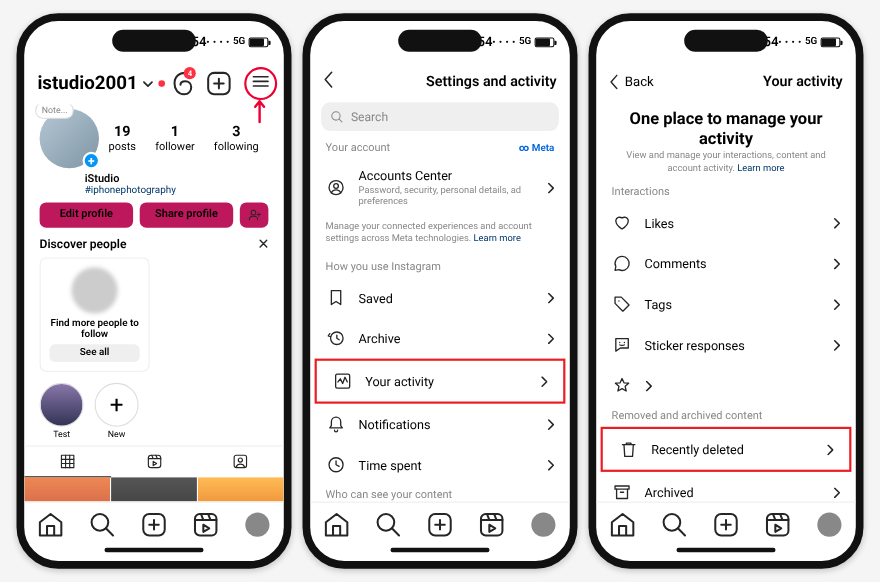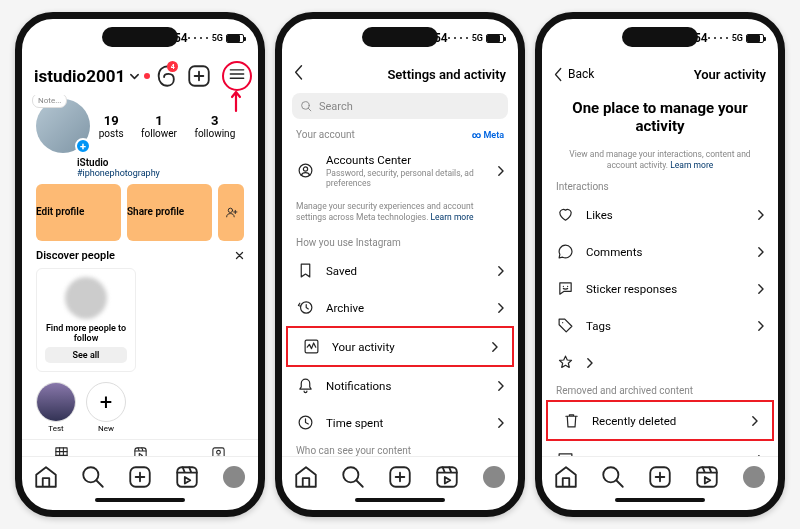--- a/index.html
+++ b/index.html
@@ -32,21 +32,21 @@
   
   .profrow { display:flex; align-items:center; padding: 4px 14px 2px 14px; }
   .avatar { width:54px; height:54px; border-radius:50%; background:linear-gradient(135deg,#b5c7d3,#7f96a6); position:relative; }
   .avatar .plus { position:absolute; bottom:-1px; right:-1px; width:16px; height:16px; background:#0095f6; border:2px solid #fff; border-radius:50%; display:flex; align-items:center; justify-content:center; color:#fff; font-size:11px; font-weight:700; }
   .note { position:absolute; top:-6px; left:-4px; background:#fff; border:1px solid #ddd; padding:2px 5px; border-radius:7px; font-size:8px; color:#888; }
   .stats { flex:1; display:flex; justify-content:space-around; text-align:center; font-size:10px; }
   .stats b { display:block; font-size:13px; }
   .bio { padding: 2px 14px 4px; font-size:10px;margin-left:41px; }
   .bio .link { color:#00376b; font-size:9px; }
   .btns { display:flex; gap:6px; padding: 2px 14px 8px; }
-  .btn { flex:1; background:#fdba74; border-radius:6px; padding:22px 0; font-size:10px; font-weight:600; }
+  .btn { flex:1; background:#be185d; border-radius:6px; padding:5px 0; font-size:10px; font-weight:600; text-align:center; }
   .btn.icon { flex:0 0 26px; display:flex; align-items:center; justify-content:center; }
   .disc { padding:0 14px 4px; font-size:11px; font-weight:600; display:flex; justify-content:space-between; align-items:center; }
   .disc svg { width:9px; }
   .card { margin:2px 14px 6px; border:1px solid #eee; border-radius:6px; padding:8px; text-align:center; width:100px; }
   .card .av { width:42px; height:42px; border-radius:50%; background:#ccc; margin:0 auto 4px; filter:blur(2px); }
   .card .t { font-size:9px; font-weight:600; margin-bottom:4px; }
   .card .see { background:#efefef; border-radius:5px; padding:3px 0; font-size:9px; font-weight:600; }
   .hl { display:flex; gap:10px; padding: 4px 14px 6px; }
   .hl .h { text-align:center; font-size:8px; }
   .hl .hring { width:40px; height:40px; border-radius:50%; border:1px solid #ddd; display:flex; align-items:center; justify-content:center; overflow:hidden; margin-bottom:2px; }
@@ -71,21 +71,21 @@
   .row .ric { width:18px; display:flex; align-items:center; justify-content:center; }
   .row .ric svg { width:17px; height:17px; }
   .row .rlab { flex:1; font-size:11.5px; }
   .row .rlab .sub { color:#888; font-size:8.5px; margin-top:1px; }
   .row .chev { color:#bbb; }
   .row .chev svg { width:7px; height:10px; }
   .hl-red { border:2px solid #ed1c24; margin:0 4px; }
   .tiny { padding: 4px 14px 10px; font-size:8.5px; color:#888; line-height:1.3; }
   .tiny .lm { color:#00376b; }
   .ya-head { text-align:center; padding:8px 20px 6px; }
-  .ya-head .h1 { font-size:15px; font-weight:700; margin-bottom:14px; }
+  .ya-head .h1 { font-size:15px; font-weight:700; margin-bottom:2px; }
   .ya-head .h2 { font-size:8.5px; color:#888; line-height:1.3; }
   .avatar-sm { width:22px; height:22px; border-radius:50%; background:#888; }
 
   svg { stroke:#262626; stroke-width:1.7; fill:none; stroke-linecap:round; stroke-linejoin:round; }
 </style>
 </head>
 <body>
 
 <div class="phone">
   <div class="island"></div>
@@ -288,21 +288,21 @@
             </svg>
           </div>
         <div class="rlab">
             <div>Accounts Center</div>
             <div class="sub">Password, security, personal details, ad preferences</div>
           </div>
         <div class="chev"><svg viewBox="0 0 8 12">
               <path d="M2 1l5 5-5 5"></path>
             </svg></div>
       </div>
-      <div class="tiny"><span>Manage your security experiences and account settings across Meta technologies.</span> <span class="lm">Learn more</span></div>
+      <div class="tiny"><span>Manage your connected experiences and account settings across Meta technologies.</span> <span class="lm">Learn more</span></div>
 
       <div class="sec">
           <span>How you use Instagram</span>
         </div>
       <div class="row">
           <div class="ric">
             <svg viewBox="0 0 24 24">
               <path d="M6 3h12v18l-6-4-6 4z"></path>
             </svg>
           </div>
@@ -451,36 +451,36 @@
             </svg>
           </div>
           <div class="rlab">Comments</div>
           <div class="chev"><svg viewBox="0 0 8 12">
               <path d="M2 1l5 5-5 5"></path>
             </svg></div>
         </div>
       <div class="row">
           <div class="ric">
             <svg viewBox="0 0 24 24">
+              <path d="M3 3h8l10 10-8 8L3 11zM8 8h.01"></path>
+            </svg>
+          </div>
+          <div class="rlab">Tags</div>
+          <div class="chev"><svg viewBox="0 0 8 12">
+              <path d="M2 1l5 5-5 5"></path>
+            </svg></div>
+        </div>
+      <div class="row">
+          <div class="ric">
+            <svg viewBox="0 0 24 24">
               <path d="M4 4h16v12H10l-6 4z"></path>
               <path d="M9 9h.01M15 9h.01M9 12c1 1 5 1 6 0"></path>
             </svg>
           </div>
           <div class="rlab">Sticker responses</div>
-          <div class="chev"><svg viewBox="0 0 8 12">
-              <path d="M2 1l5 5-5 5"></path>
-            </svg></div>
-        </div>
-      <div class="row">
-          <div class="ric">
-            <svg viewBox="0 0 24 24">
-              <path d="M3 3h8l10 10-8 8L3 11zM8 8h.01"></path>
-            </svg>
-          </div>
-          <div class="rlab">Tags</div>
           <div class="chev"><svg viewBox="0 0 8 12">
               <path d="M2 1l5 5-5 5"></path>
             </svg></div>
         </div>
       <div class="row">
           <div class="ric">
             <svg viewBox="0 0 24 24">
               <path d="M12 3l2.5 5.5 6 .5-4.5 4 1.3 6L12 16l-5.3 3 1.3-6L3.5 9l6-.5z"></path>
             </svg>
           </div>

